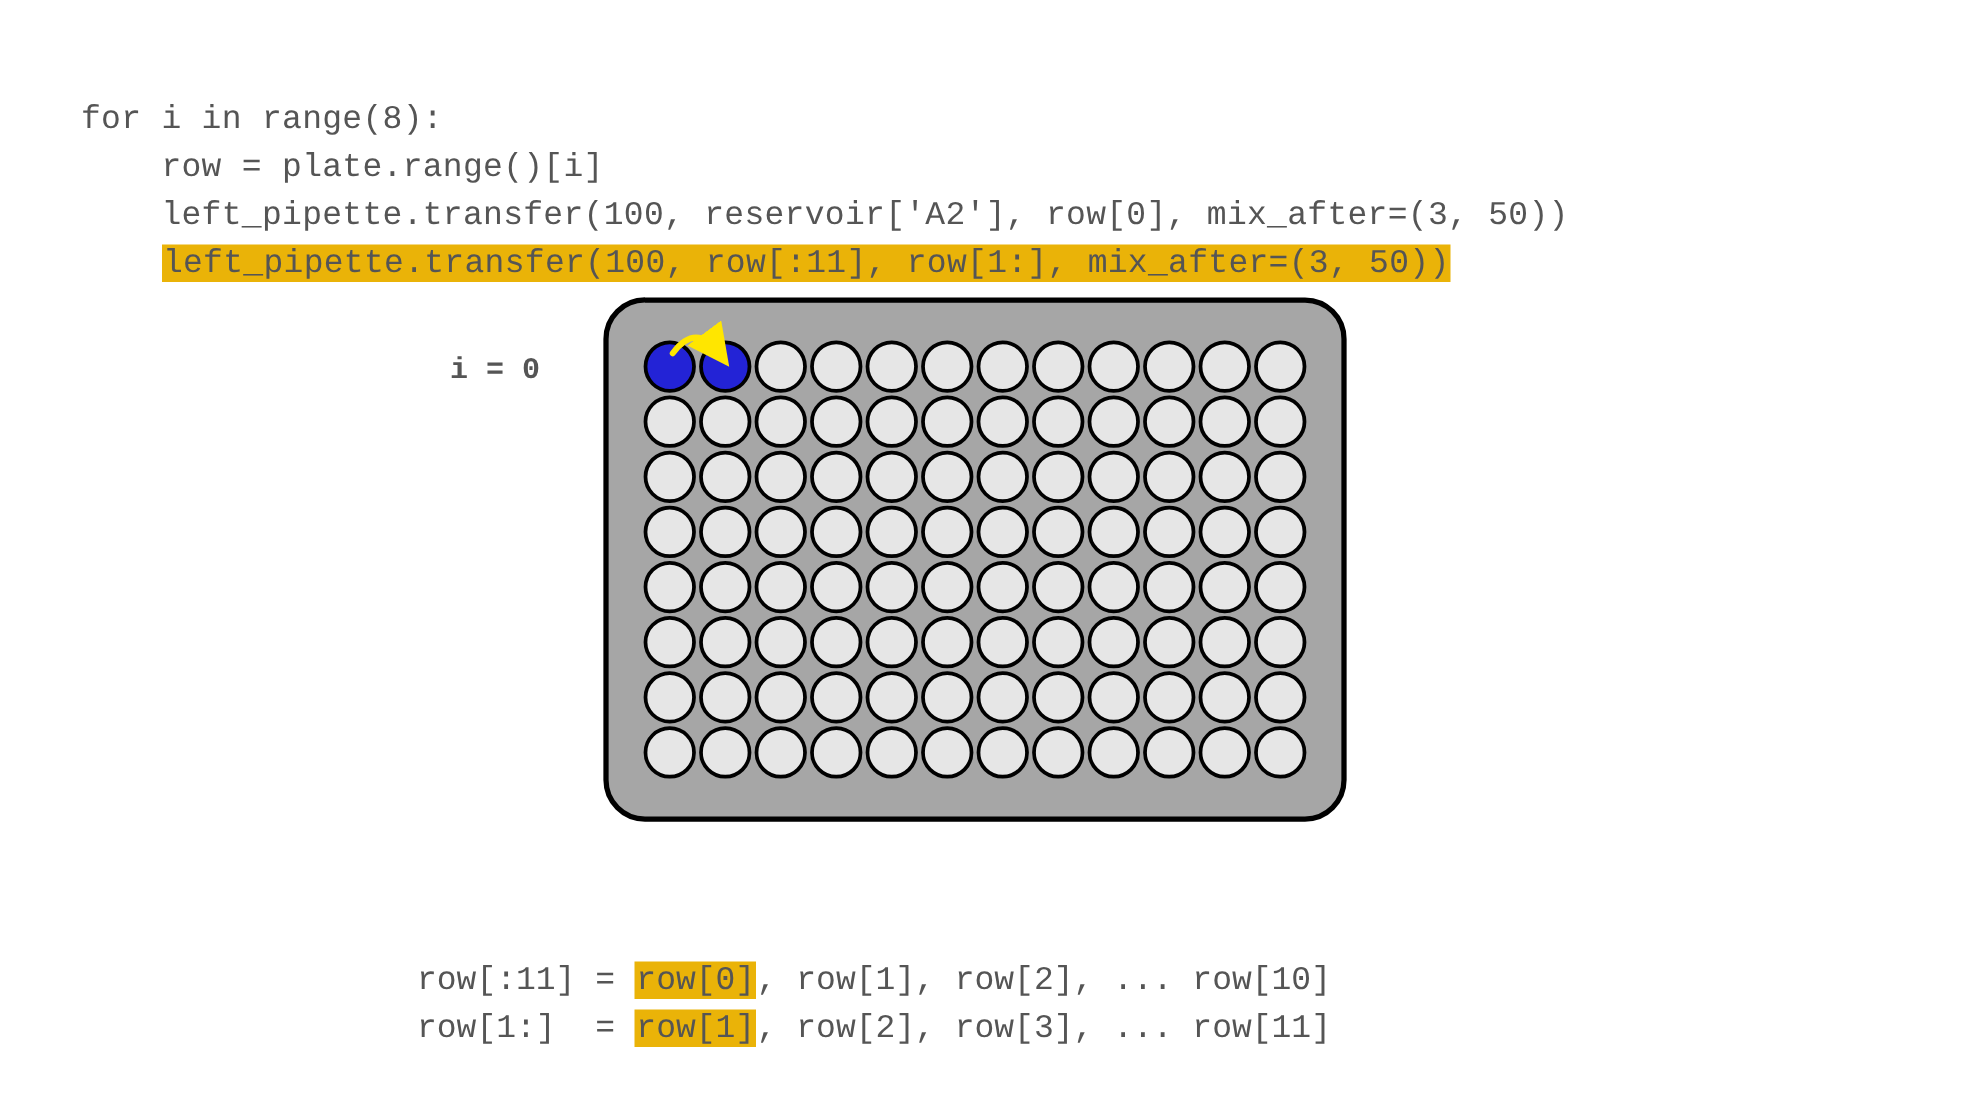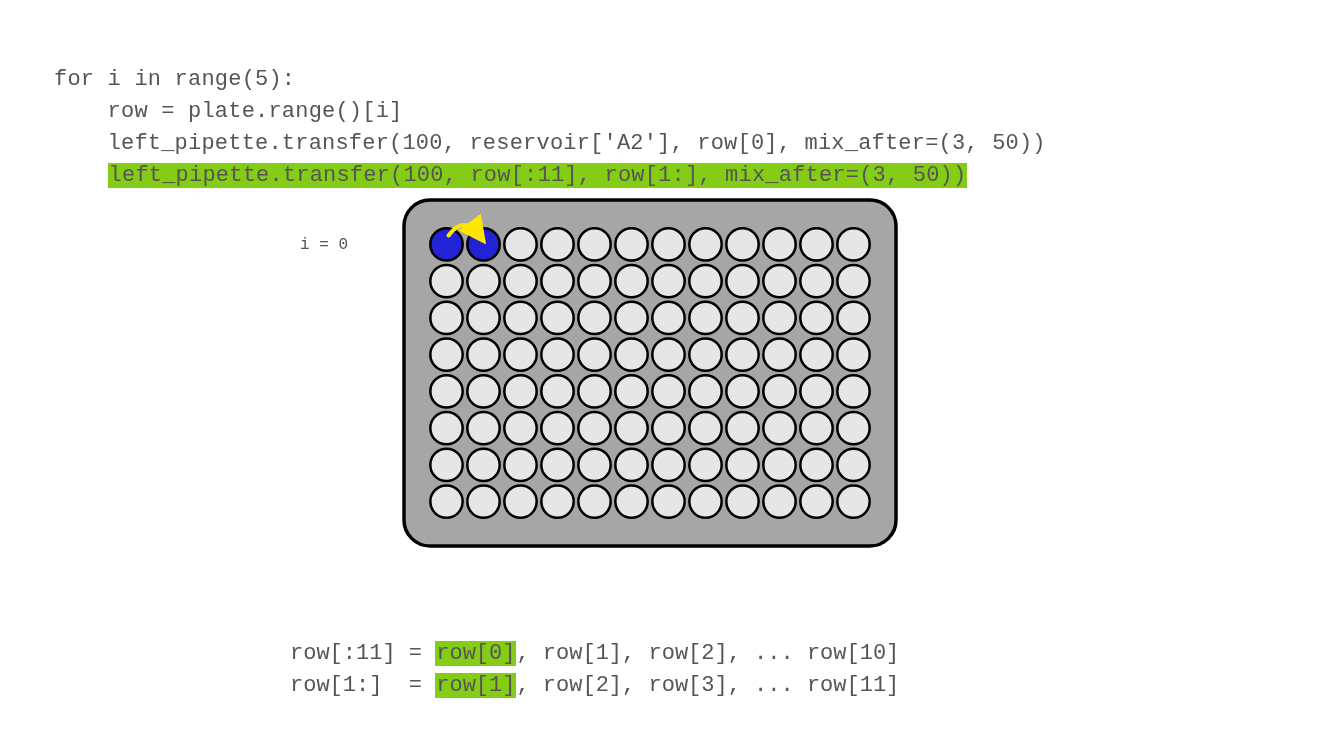--- a/index.html
+++ b/index.html
@@ -16,51 +16,52 @@
   }
   .code-block {
     position: absolute;
     top: 32px;
     left: 54px;
     line-height: 1.45;
     white-space: pre;
     letter-spacing: 0.2px;
   }
   .highlight {
-    background: #84cc16;
+    background: #eab308;
     padding: 0 1px;
   }
   .iter-label {
     position: absolute;
     top: 236px;
     left: 300px;
     white-space: pre;
-    font-size: 16px;
+    font-size: 20px;
+    font-weight: bold;
   }
   .plate-wrap {
     position: absolute;
     top: 196px;
     left: 400px;
     width: 500px;
     height: 354px;
   }
   .footer-code {
     position: absolute;
     top: 606px;
-    left: 290px;
+    left: 278px;
     white-space: pre;
     line-height: 1.45;
     text-align: center;
   }
 </style>
 </head>
 <body>
 
 <div class="code-block">
-<span>for i in range(5):</span>
+<span>for i in range(8):</span>
 <span>    row = plate.range()[i]</span>
 <span>    left_pipette.transfer(100, reservoir['A2'], row[0], mix_after=(3, 50))</span>
 <span>    </span><span class="highlight">left_pipette.transfer(100, row[:11], row[1:], mix_after=(3, 50))</span>
 </div>
 
 <div class="iter-label">i = 0</div>
 
 <div class="plate-wrap">
   <svg id="plate-svg" width="500" height="354" viewBox="0 0 500 354">
     <defs>

